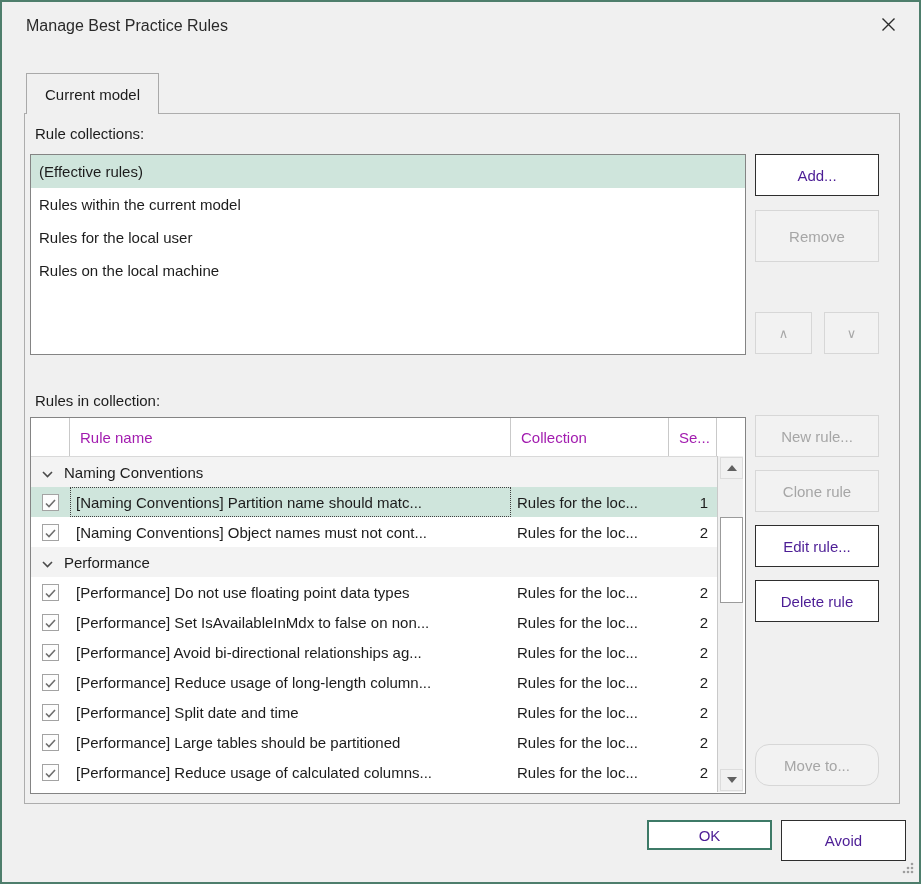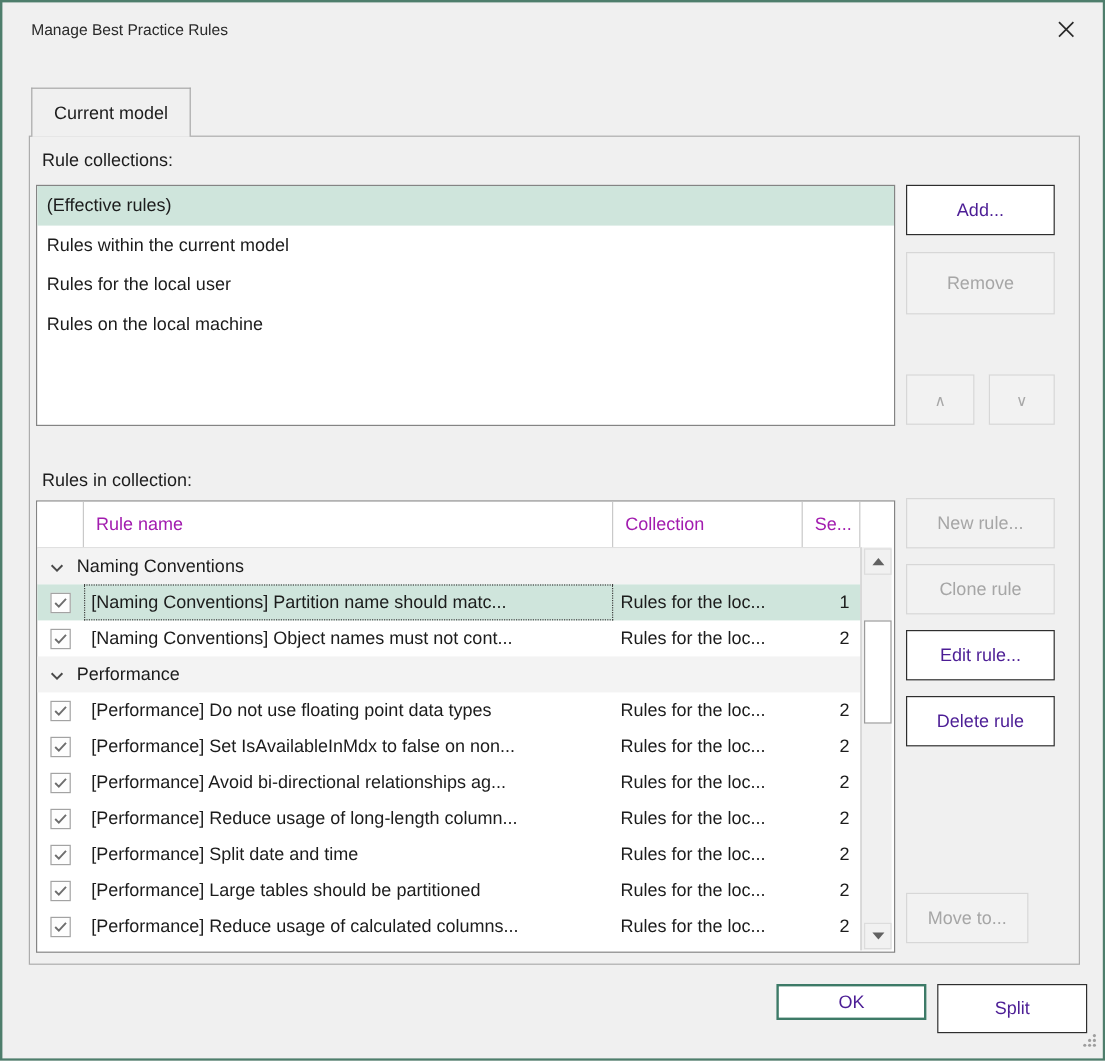--- a/index.html
+++ b/index.html
@@ -4,21 +4,21 @@
 <style>
   * { margin:0; padding:0; box-sizing:border-box; }
   html,body { background:#cfcfcf; font-family:"Liberation Sans","DejaVu Sans",sans-serif; }
   .dialog{
     position:relative; width:921px; height:884px;
     background:#f0f0f0; border:2px solid #4e7e6c; overflow:hidden;
     color:#1c1c1c; font-size:15px;
   }
   .abs{position:absolute;}
   
-  .title{left:24px; top:15px; font-size:13px; color:#2a2a2a;}
+  .title{left:24px; top:15px; font-size:16px; color:#2a2a2a;}
   .close-btn{left:872px; top:10px; width:28px; height:28px; display:flex; align-items:center; justify-content:center; cursor:pointer;}
   
   .tab{left:24px; top:71px; width:133px; height:41px; background:#f0f0f0;
        border:1px solid #a9a9a9; border-bottom:none; z-index:3;
        display:flex; align-items:center; justify-content:center;}
   .tabpage{left:22px; top:111px; width:876px; height:691px; border:1px solid #adadad; z-index:1;}
   
   .lbl1{left:33px; top:123px;}
   .lbl2{left:33px; top:390px;}
   
@@ -237,24 +237,24 @@
       <div class="sb-btn sb-down">
           <span class="tri-down"></span>
         </div>
     </div>
   </div>
 
   <button class="btn disabled" style="left:753px; top:413px; width:124px; height:42px;">New rule...</button>
   <button class="btn disabled" style="left:753px; top:468px; width:124px; height:42px;">Clone rule</button>
   <button class="btn" style="left:753px; top:523px; width:124px; height:42px;">Edit rule...</button>
   <button class="btn" style="left:753px; top:578px; width:124px; height:42px;">Delete rule</button>
-  <button class="btn disabled" style="left:753px; top:742px; width:102px; height:42px;">Move to...</button>
+  <button class="btn disabled" style="left:753px; top:742px; width:124px; height:42px;border-radius:14px;">Move to...</button>
 
   <button class="btn primary" style="left:645px; top:818px; width:125px; height:30px;">OK</button>
-  <button class="btn" style="left:779px; top:818px; width:125px; height:41px;">Split</button>
+  <button class="btn" style="left:779px; top:818px; width:125px; height:41px;">Avoid</button>
 
   <div class="abs grip">
     <svg width="16" height="16" viewBox="0 0 16 16">
       <g fill="#9e9e9e">
         <circle cx="13" cy="5" r="1.3"></circle>
           <circle cx="9" cy="9" r="1.3"></circle>
           <circle cx="13" cy="9" r="1.3"></circle>
         <circle cx="5" cy="13" r="1.3"></circle>
           <circle cx="9" cy="13" r="1.3"></circle>
           <circle cx="13" cy="13" r="1.3"></circle>

